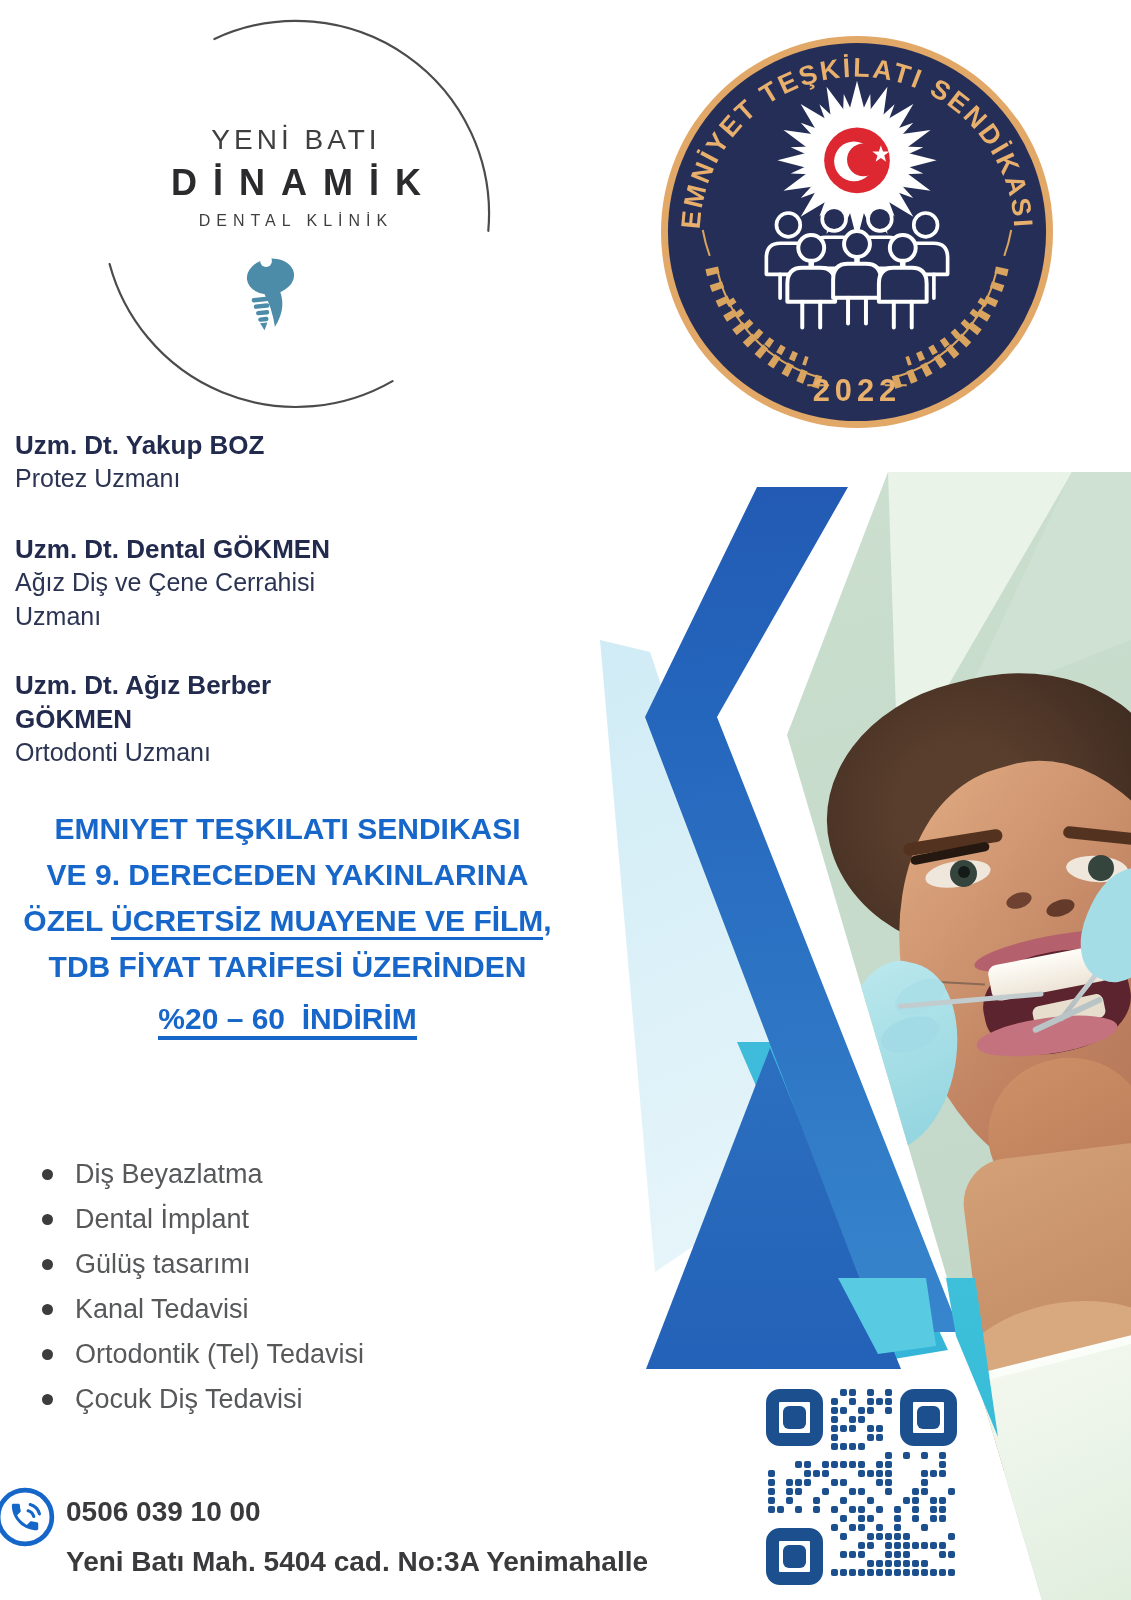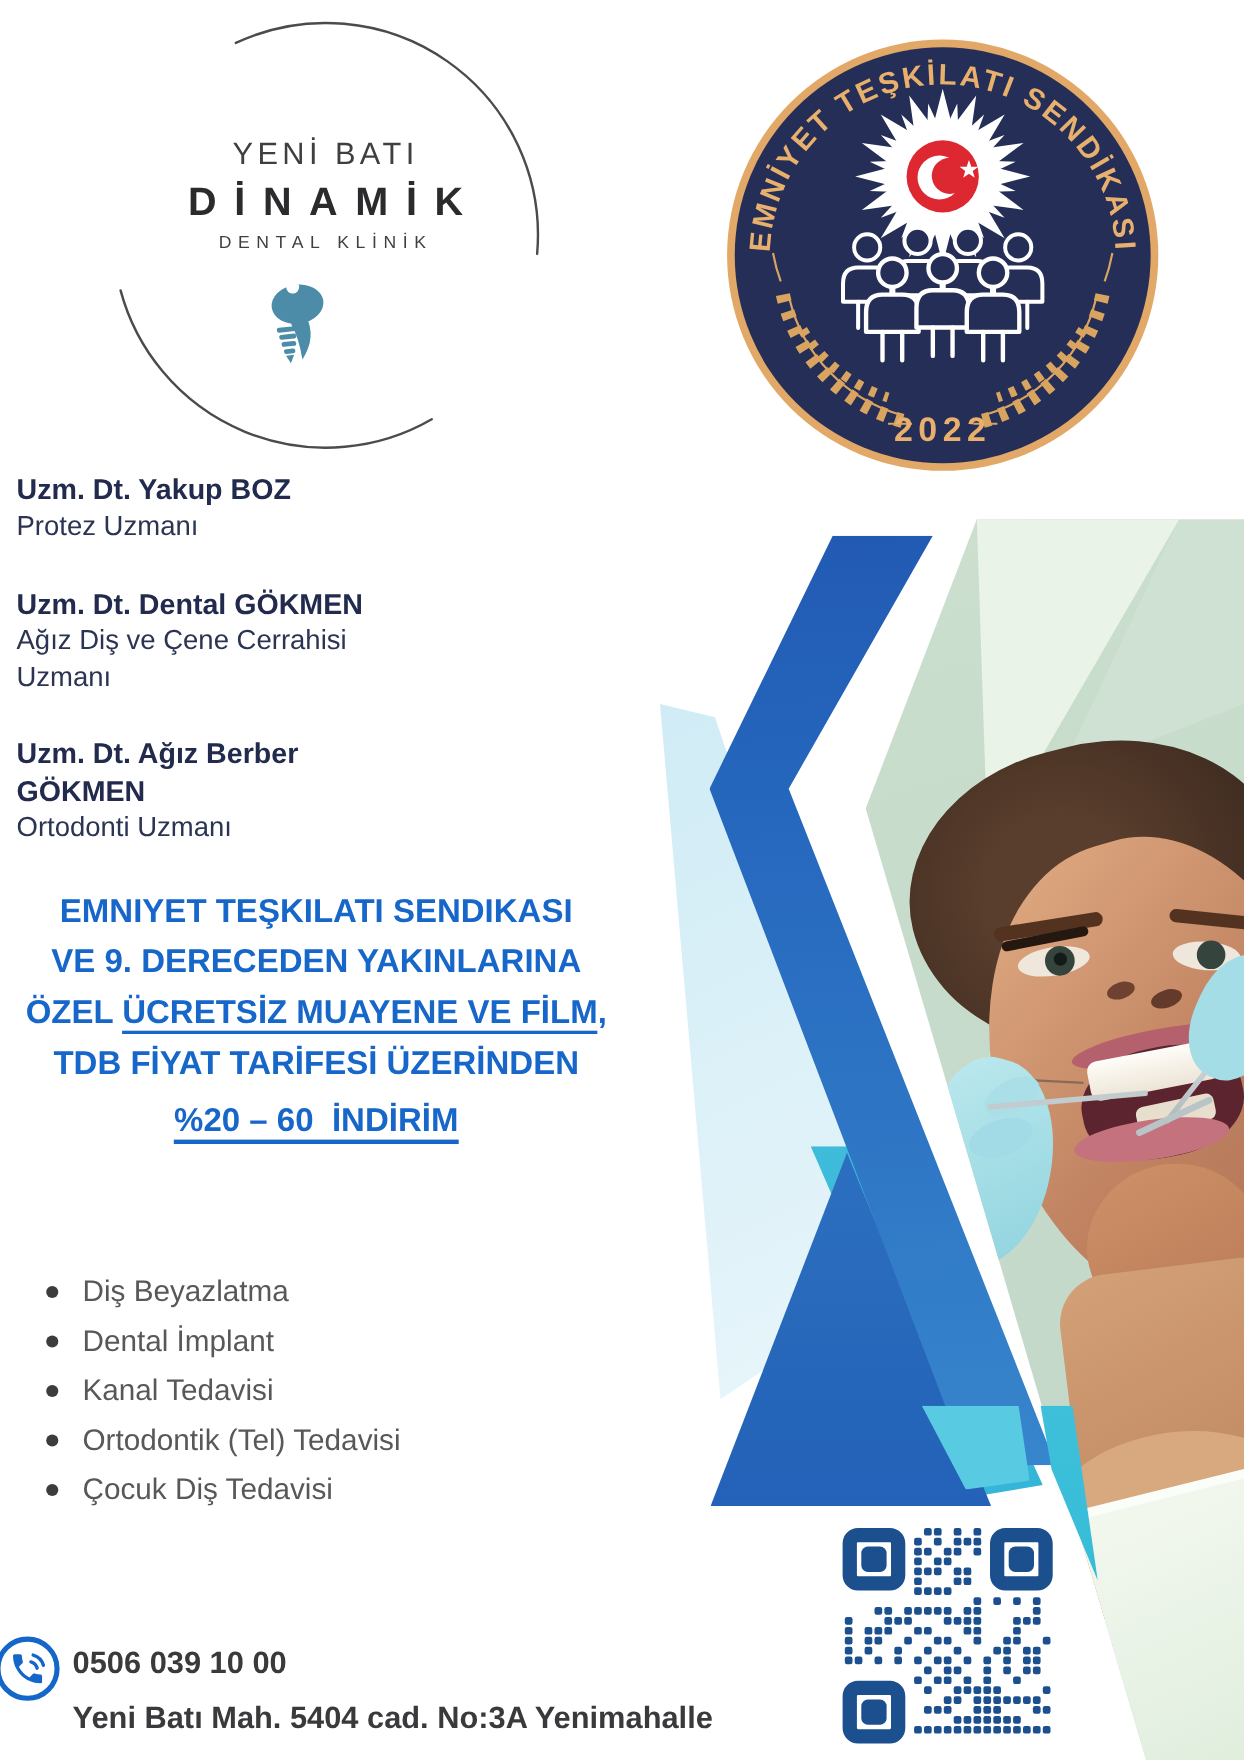--- a/index.html
+++ b/index.html
@@ -250,20 +250,24 @@
   </div>
 
   <ul class="abs services text-layer">
     <li>
         <span class="dot"></span>
         <span class="svc-txt">Diş Beyazlatma</span>
       </li>
     <li>
         <span class="dot"></span>
         <span class="svc-txt">Dental İmplant</span>
+      </li>
+    <li>
+        <span class="dot"></span>
+        <span class="svc-txt">Gülüş tasarımı</span>
       </li>
     <li>
         <span class="dot"></span>
         <span class="svc-txt">Kanal Tedavisi</span>
       </li>
     <li>
         <span class="dot"></span>
         <span class="svc-txt">Ortodontik (Tel) Tedavisi</span>
       </li>
     <li>

